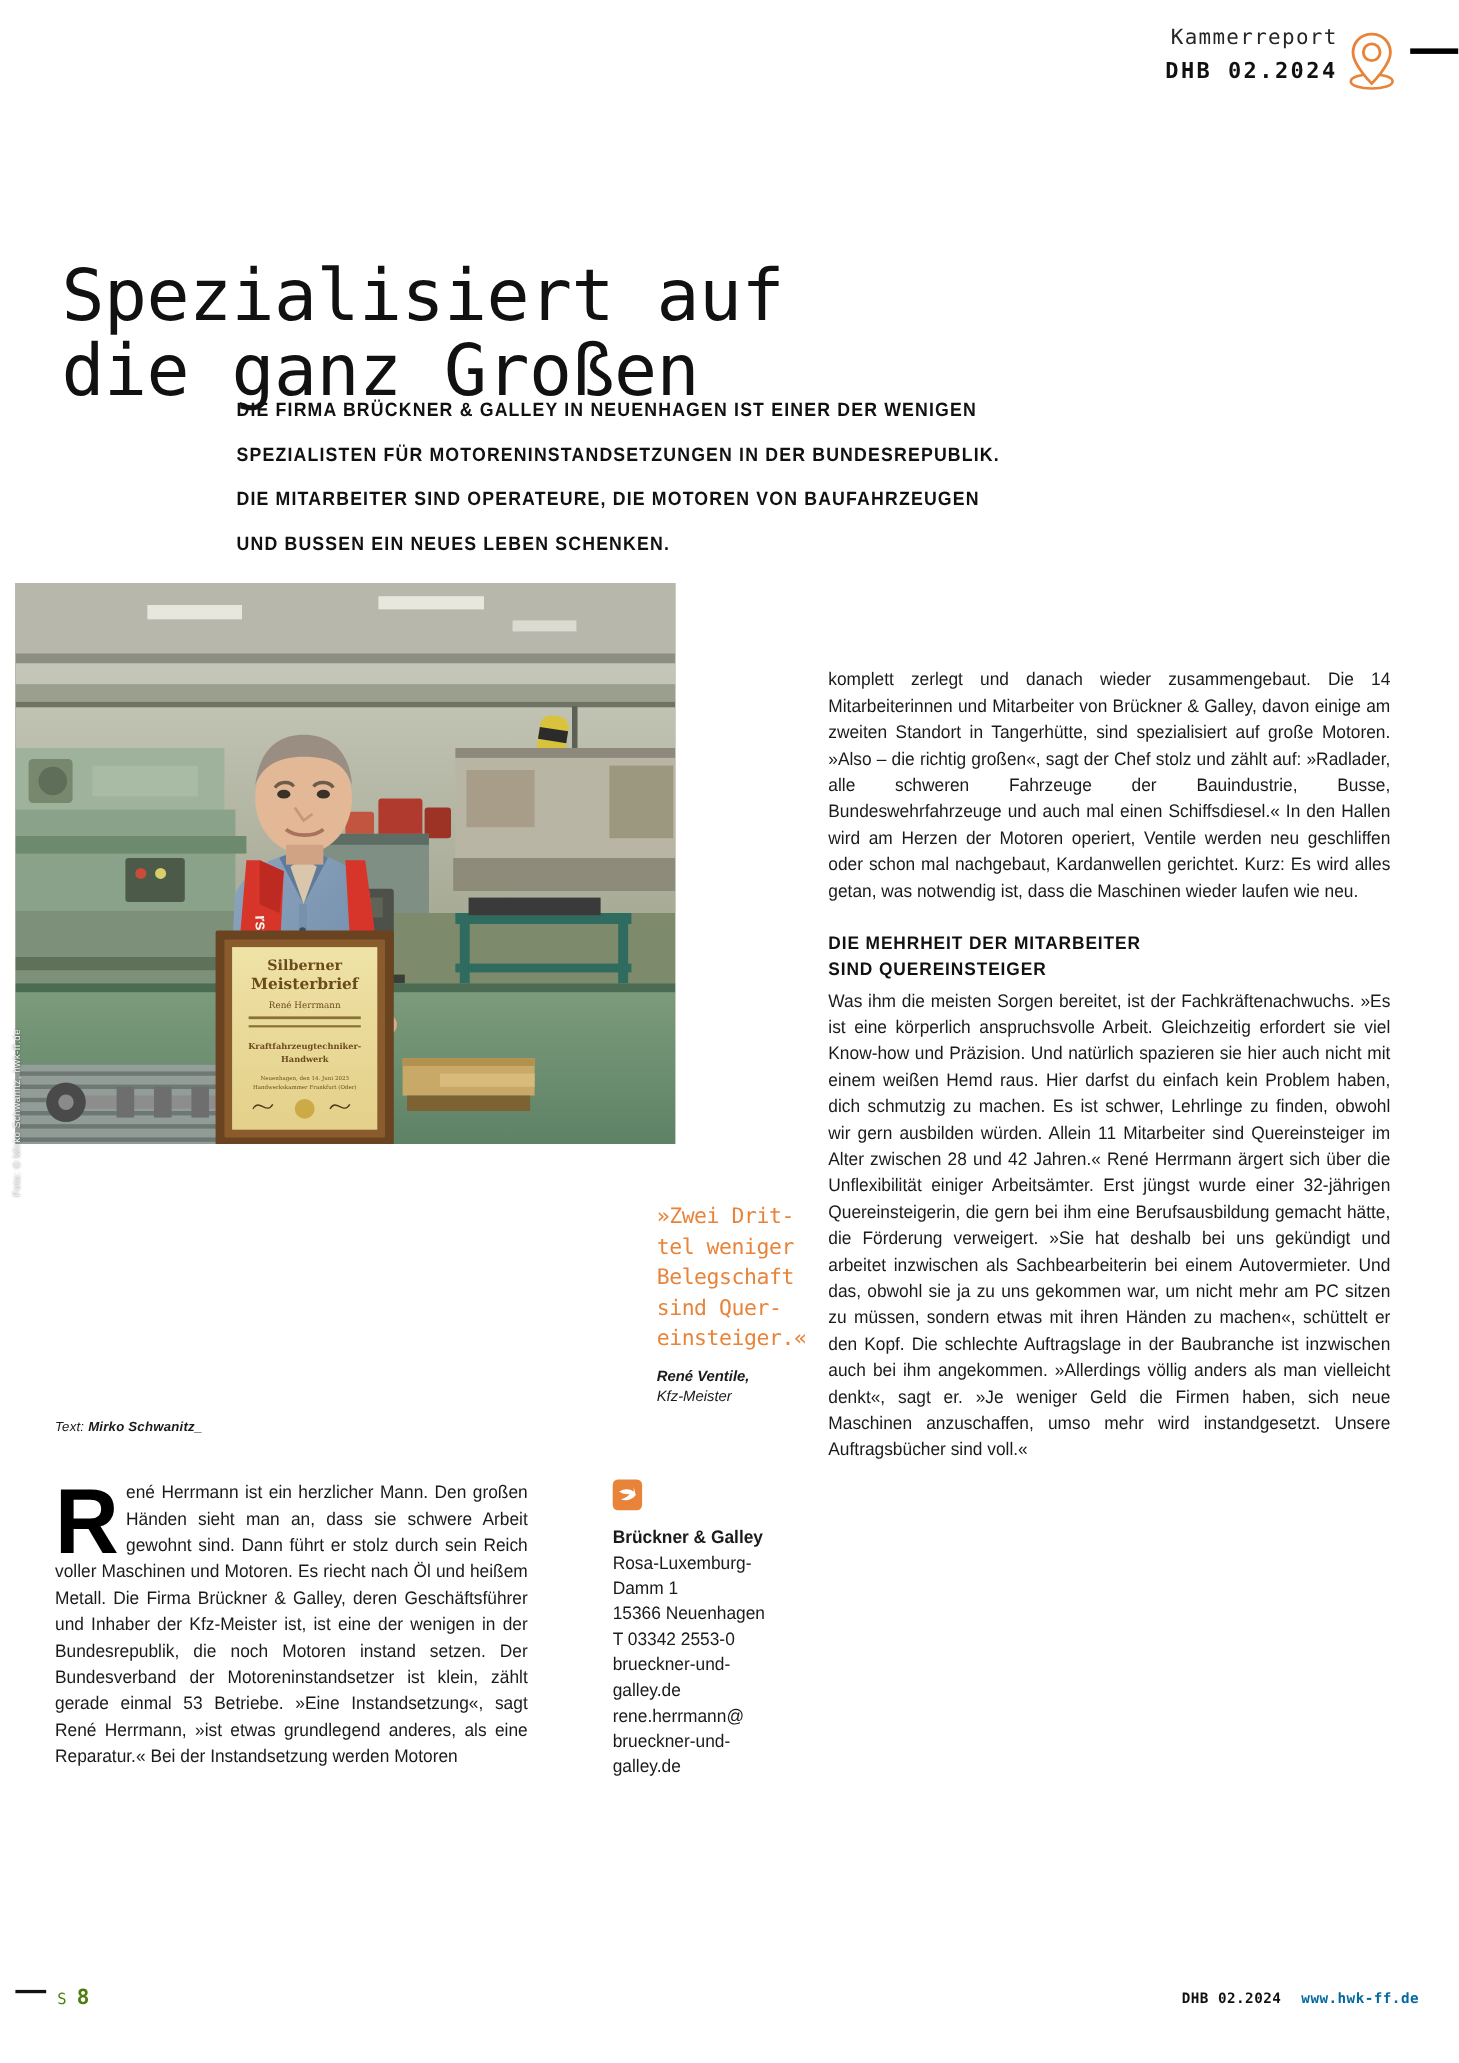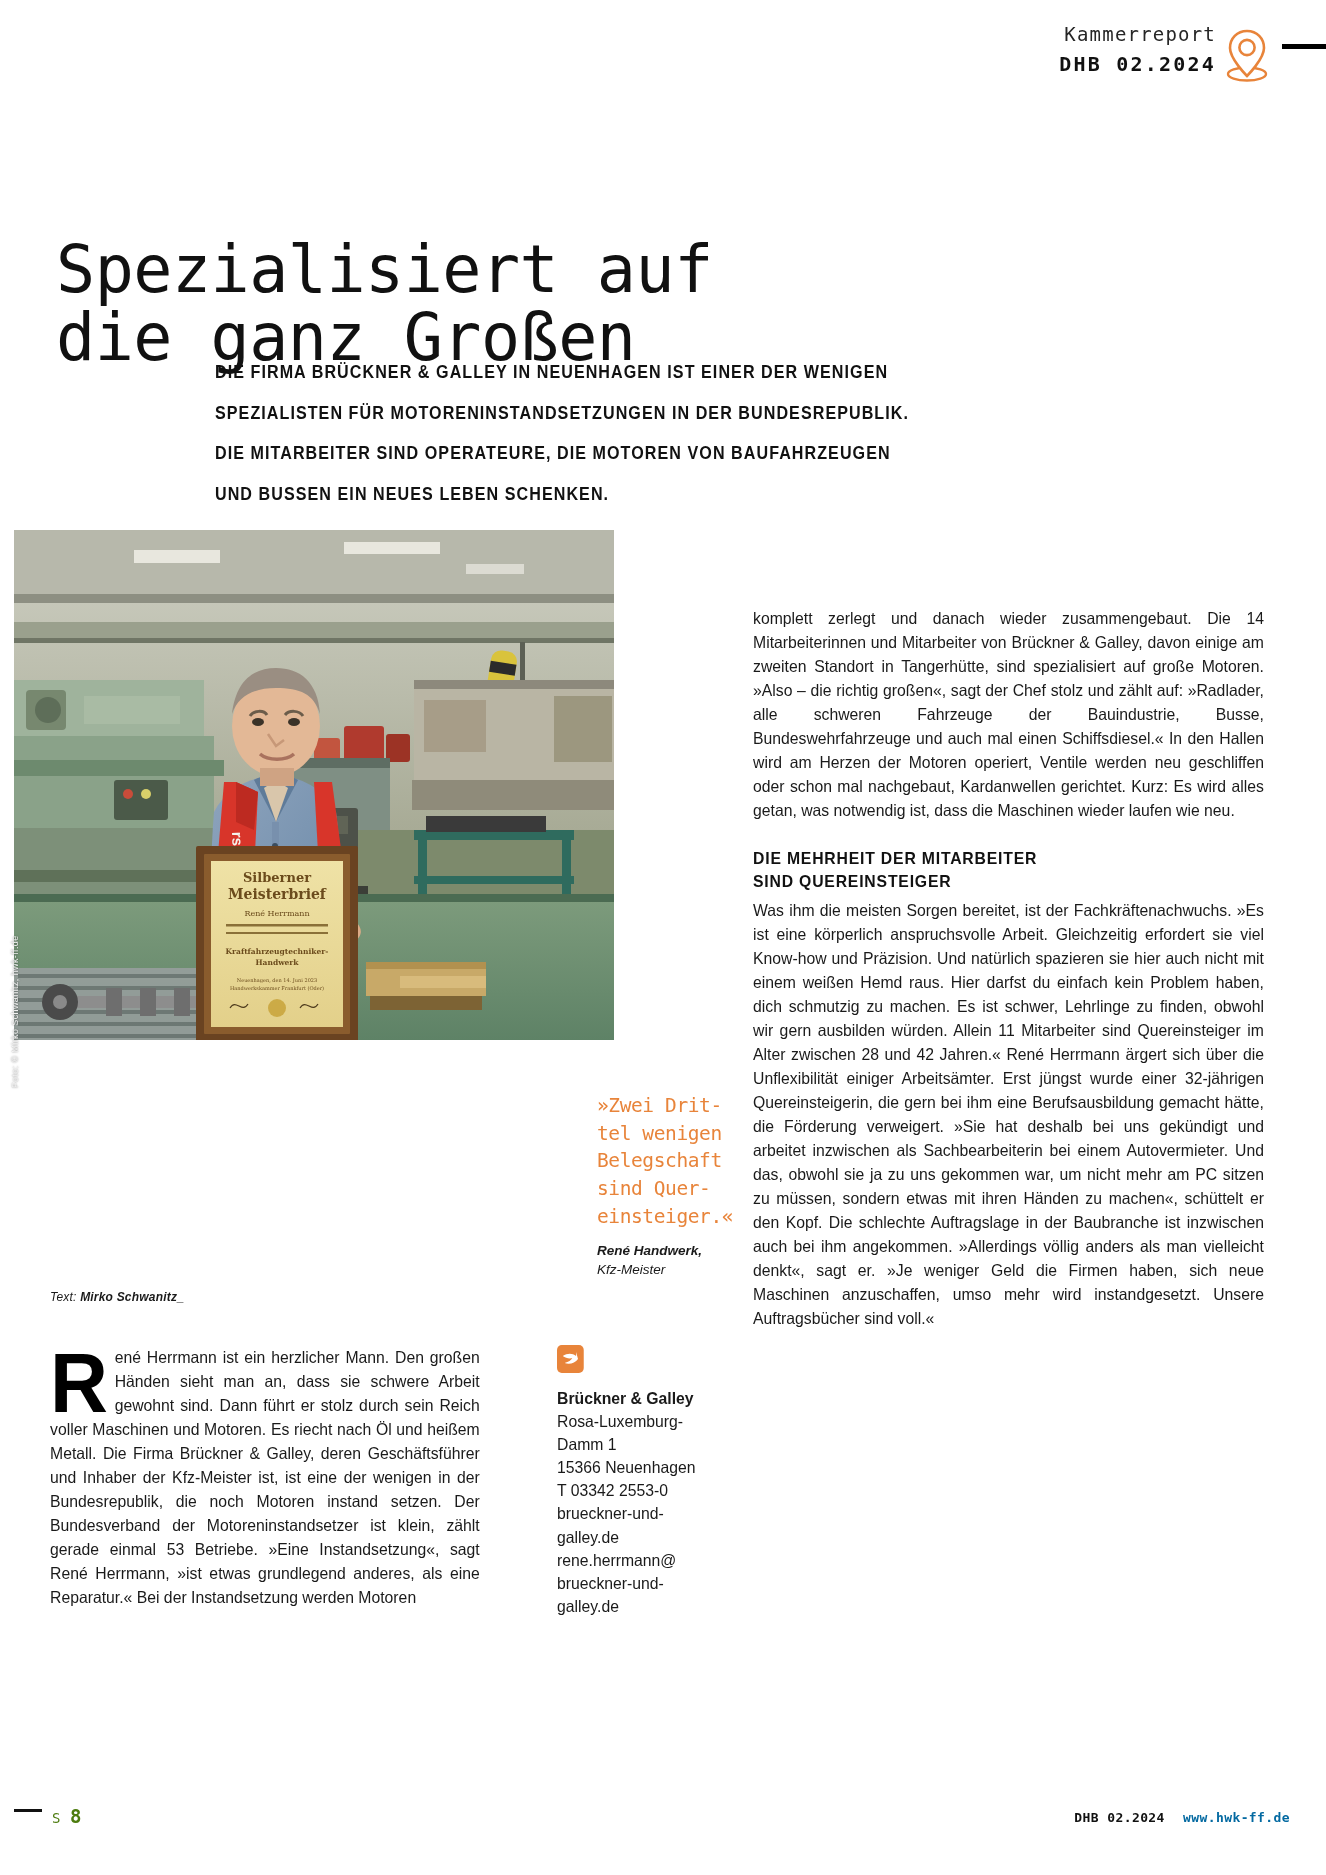--- a/index.html
+++ b/index.html
@@ -489,27 +489,27 @@
         </g>
         <circle cx="263" cy="478" r="9" fill="#c8a33a" opacity="0.85"></circle>
       </g>
     </svg>
   </div>
   <div class="photo-credit">Foto: © Mirko Schwanitz, hwk-ff.de</div>
 
   <blockquote class="pullquote">
     <div class="pullquote-text">
       <span class="pq-line">»Zwei Drit-</span>
-      <span class="pq-line">tel wenigen</span>
+      <span class="pq-line">tel weniger</span>
       <span class="pq-line">Belegschaft</span>
       <span class="pq-line">sind Quer-</span>
       <span class="pq-line">einsteiger.«</span>
     </div>
     <div class="pullquote-attr">
-      <span class="name">René Handwerk,</span>
+      <span class="name">René Ventile,</span>
       <span class="role">Kfz-Meister</span>
     </div>
   </blockquote>
 
   <div class="byline">
     <span>Text:</span>
     <b>Mirko Schwanitz_</b>
   </div>
 
   <div class="col col-left">

